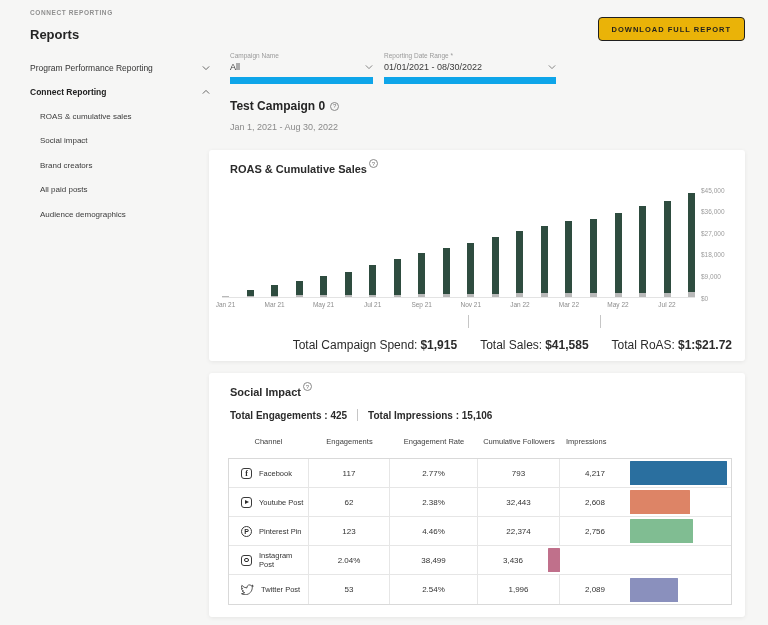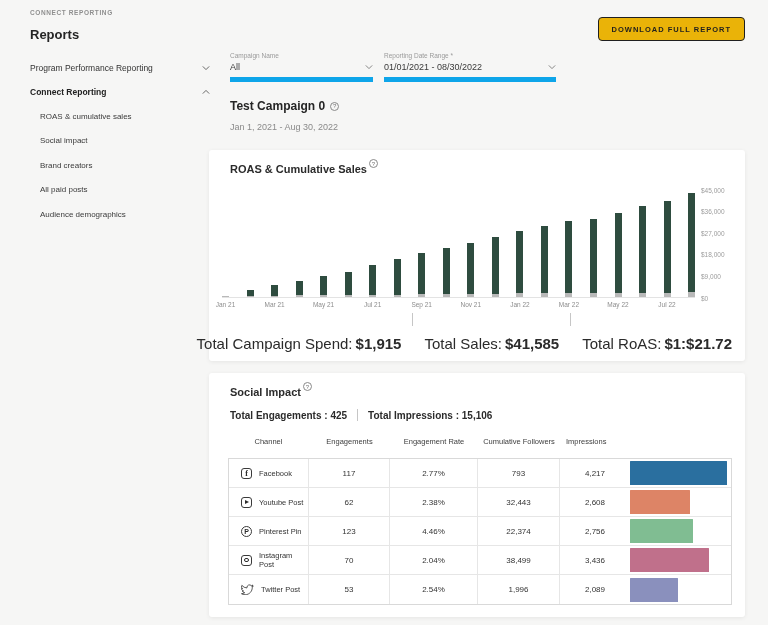--- a/index.html
+++ b/index.html
@@ -25,21 +25,21 @@
   
   .download-btn {
     position:absolute; right:23px; top:17px; height:24px; padding:0 13px;
     background:#eab308; border:1.5px solid #1f1f1f; border-radius:4px;
     font-size:7.5px; font-weight:bold; letter-spacing:1px; color:#1f1f1f;
     display:flex; align-items:center; cursor:pointer;
     font-family:"Liberation Sans", sans-serif;
   }
   
   .filters { position:absolute; left:230px; top:52px; display:flex; gap:11px; }
-  .field { border-bottom:5px solid #0ea5e9; padding-bottom:5px; cursor:pointer; }
+  .field { border-bottom:7px solid #0ea5e9; padding-bottom:5px; cursor:pointer; }
   .field.campaign { width:143px; }
   .field.daterange { width:172px; }
   .field-label { font-size:6.5px; color:#9a9a9a; margin-bottom:3px; }
   .field-value { font-size:9px; color:#3a3a3a; display:flex; align-items:center; justify-content:space-between; }
   
   .campaign-head { position:absolute; left:230px; top:99px; }
   .campaign-title { font-size:12px; font-weight:bold; color:#252525; display:flex; align-items:center; gap:5px; }
   .campaign-dates { font-size:9px; color:#8a8a8a; margin-top:9px; }
   .info-icon {
     width:9px; height:9px; border:1px solid #8a8a8a; border-radius:50%;
@@ -57,21 +57,21 @@
   
   .plot { position:absolute; left:13px; top:40px; width:473px; height:108px; border-bottom:1px solid #e3e3e3; }
   .bar-slot { position:absolute; bottom:0; width:7px; display:flex; flex-direction:column; justify-content:flex-end; }
   .seg-sales { width:7px; }
   .seg-spend { width:7px; }
   .ylabels { position:absolute; left:492px; top:0; width:44px; height:160px; }
   .ylabel { position:absolute; font-size:6.5px; color:#9c9c9c; }
   .xlabels { position:absolute; left:13px; top:151px; width:473px; height:12px; }
   .xlabel { position:absolute; width:30px; text-align:center; font-size:6.5px; color:#8d8d8d; }
   .roas-totals { position:absolute; right:13px; bottom:9px; display:flex; align-items:center; gap:11px; }
-  .tot-item { font-size:15px; color:#2b2b2b; white-space:nowrap;margin-top:48px; }
+  .tot-item { font-size:12px; color:#2b2b2b; white-space:nowrap;margin-top:48px; }
   .tot-item b { margin-left:3px; }
   .sep { width:1px; height:13px; background:#c6c6c6; }
   
   .social-totals { position:absolute; left:21px; top:36px; display:flex; align-items:center; gap:10px; }
   .stot { font-size:10px; font-weight:bold; color:#2b2b2b; white-space:nowrap; }
   .sep2 { width:1px; height:12px; background:#c6c6c6; }
   .tbl-head { position:absolute; left:19px; top:64px; width:504px; display:grid;
               grid-template-columns:81px 81px 88px 82px 172px; }
   .th { font-size:7.5px; color:#3d3d3d; text-align:center; }
   .th.imp { text-align:left; padding-left:6px; }
@@ -334,21 +334,20 @@
           <span class="imp-bar" style="width: 63px; background: rgb(128, 189, 146);"></span>
         </div>
       </div>
       <div class="trow">
         <div class="td channel">
           <span class="icon-box">
             <span class="ig-dot"></span>
           </span>
           <span>Instagram Post</span>
         </div>
-        <div class="td">70</div>
         <div class="td">2.04%</div>
         <div class="td">38,499</div>
         <div class="td imp">
           <span class="imp-num">3,436</span>
           <span class="imp-bar" style="width: 79px; background: rgb(192, 112, 139);"></span>
         </div>
       </div>
       <div class="trow">
         <div class="td channel">
           <svg viewBox="0 0 24 21" class="tw-svg">

